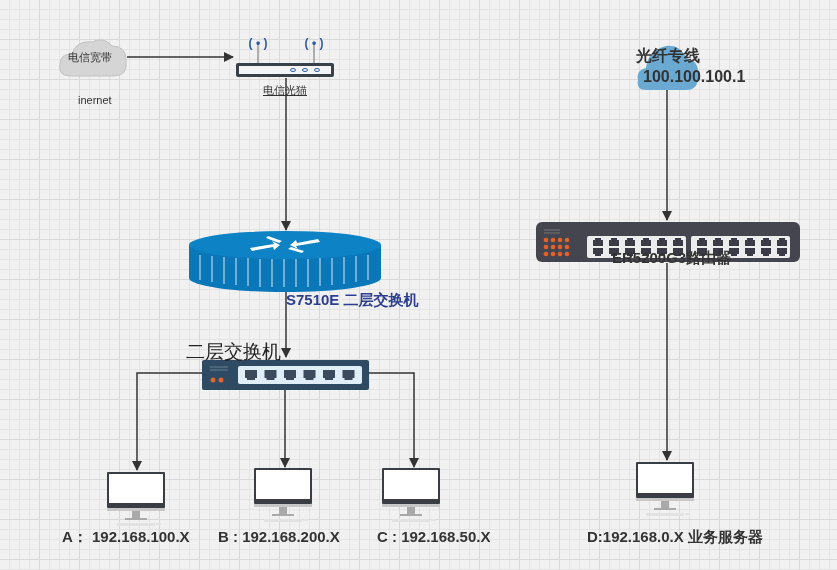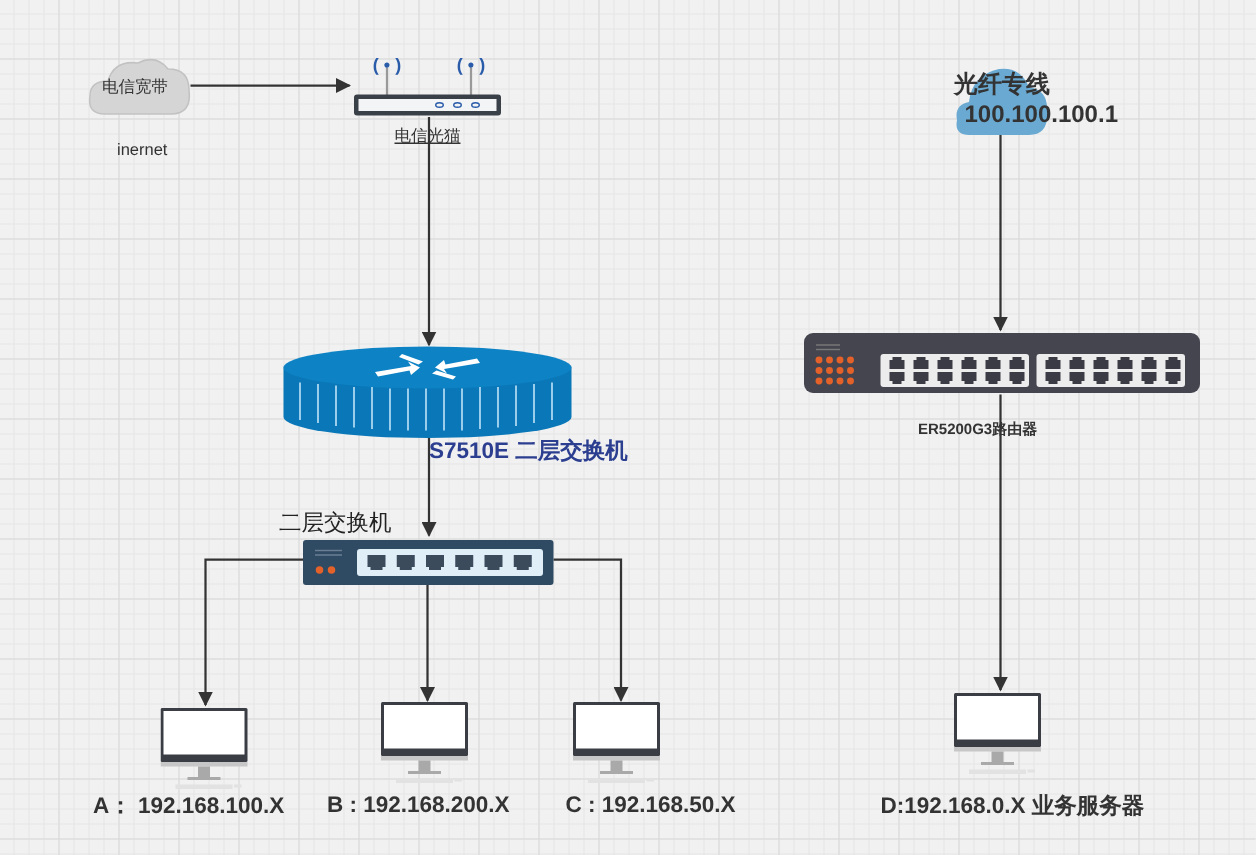--- a/index.html
+++ b/index.html
@@ -165,20 +165,20 @@
   <use href="#monitor" x="107" y="472" width="60" height="60"></use>
   <use href="#monitor" x="254" y="468" width="60" height="60"></use>
   <use href="#monitor" x="382" y="468" width="60" height="60"></use>
   <use href="#monitor" x="636" y="462" width="60" height="60"></use>
 </svg>
 
 <div class="lbl" style="left:68px;top:50px;font-size:11px;">电信宽带</div>
 <div class="lbl" style="left:78px;top:94px;font-size:11px;text-align:right;">inernet</div>
 <div class="lbl" style="left:263px;top:83px;font-size:11px;text-decoration:underline;">电信光猫</div>
 <div class="lbl bold" style="left:286px;top:291px;font-size:15px;color:#2b3e8f;">S7510E 二层交换机</div>
-<div class="lbl" style="left:186px;top:339px;font-size:15px;color:#222;">二层交换机</div>
+<div class="lbl" style="left:186px;top:339px;font-size:19px;color:#222;">二层交换机</div>
 <div class="lbl bold" style="left:636px;top:46px;font-size:16px;">光纤专线</div>
 <div class="lbl bold" style="left:611px;top:68px;font-size:16px;margin-left:32px;">100.100.100.1</div>
-<div class="lbl bold" style="left:612px;top:279px;font-size:10px;">ER5200G3路由器</div>
+<div class="lbl bold" style="left:612px;top:249px;font-size:15px;">ER5200G3路由器</div>
 <div class="lbl bold" style="left:48px;top:528px;font-size:15px;margin-left:14px;">A：  192.168.100.X</div>
 <div class="lbl bold" style="left:218px;top:528px;font-size:15px;">B : 192.168.200.X</div>
 <div class="lbl bold" style="left:377px;top:528px;font-size:15px;">C : 192.168.50.X</div>
 <div class="lbl bold" style="left:587px;top:528px;font-size:15px;text-align:center;">D:192.168.0.X  业务服务器</div>
 
 </body></html>

